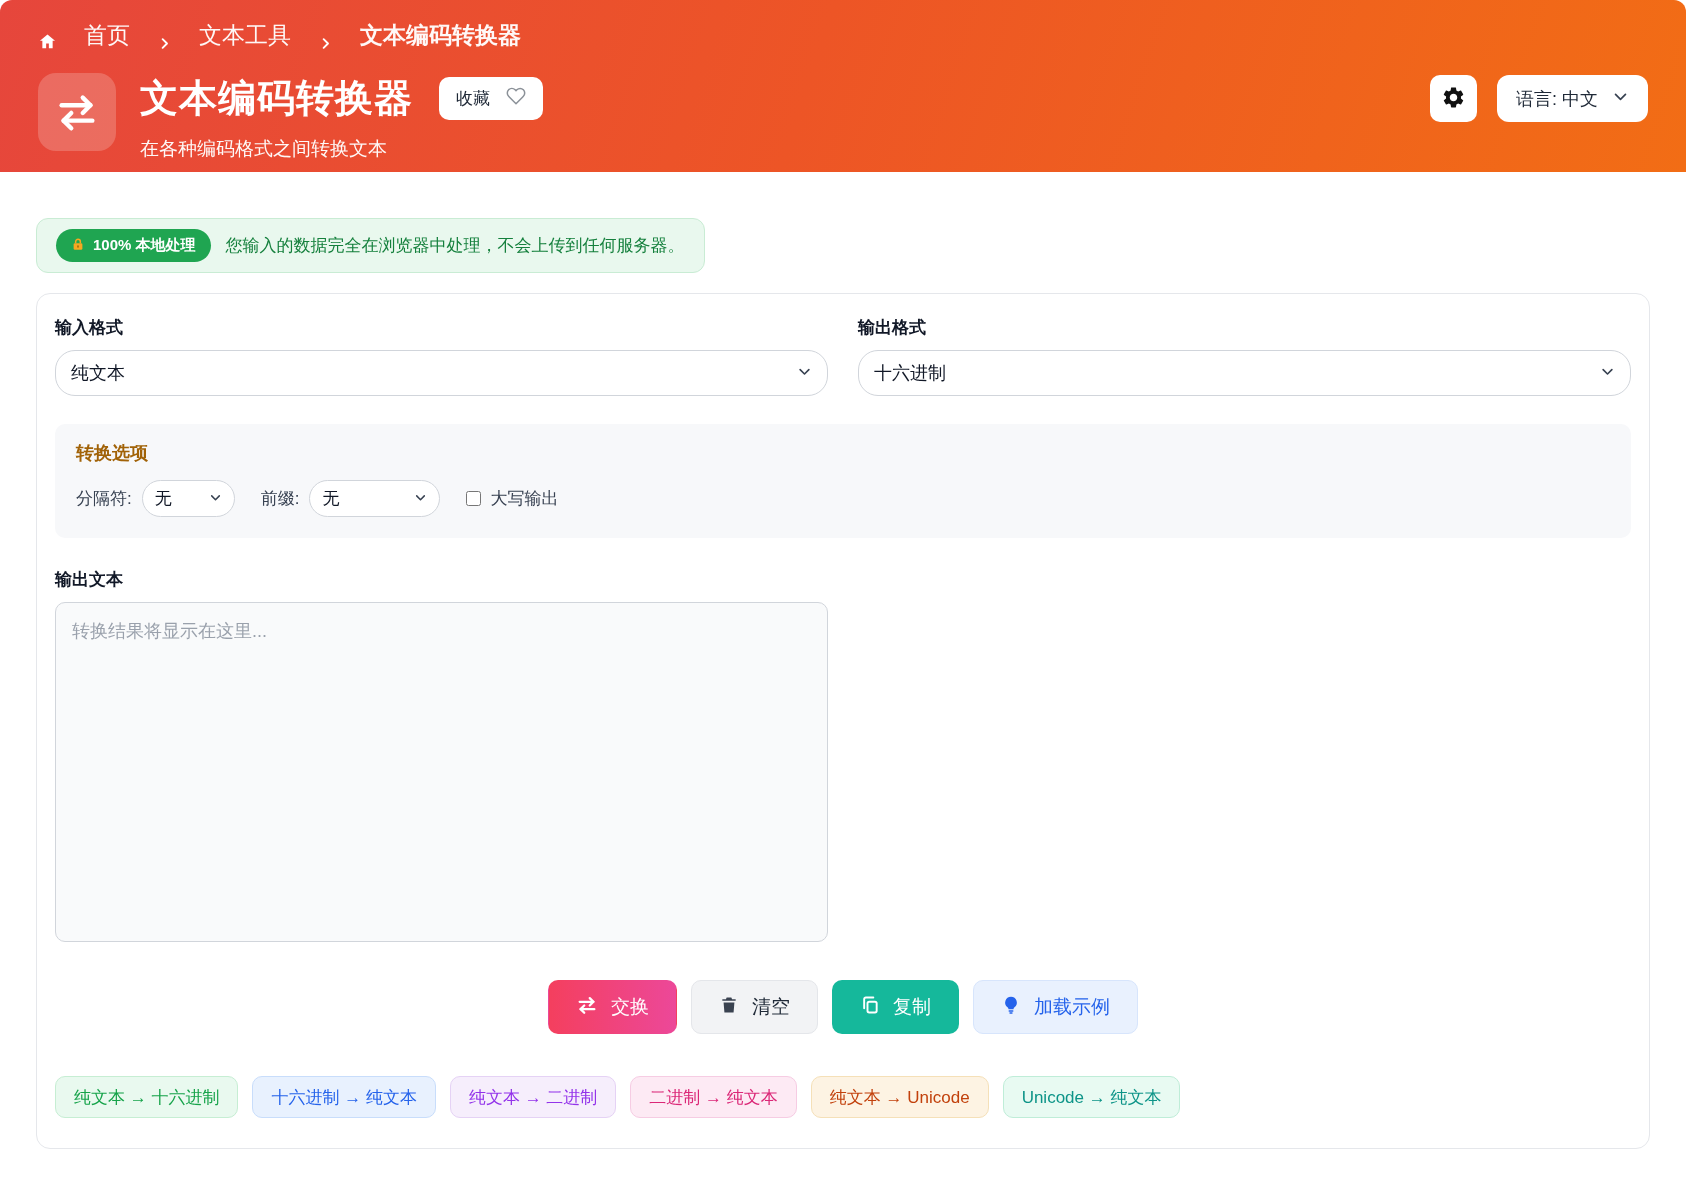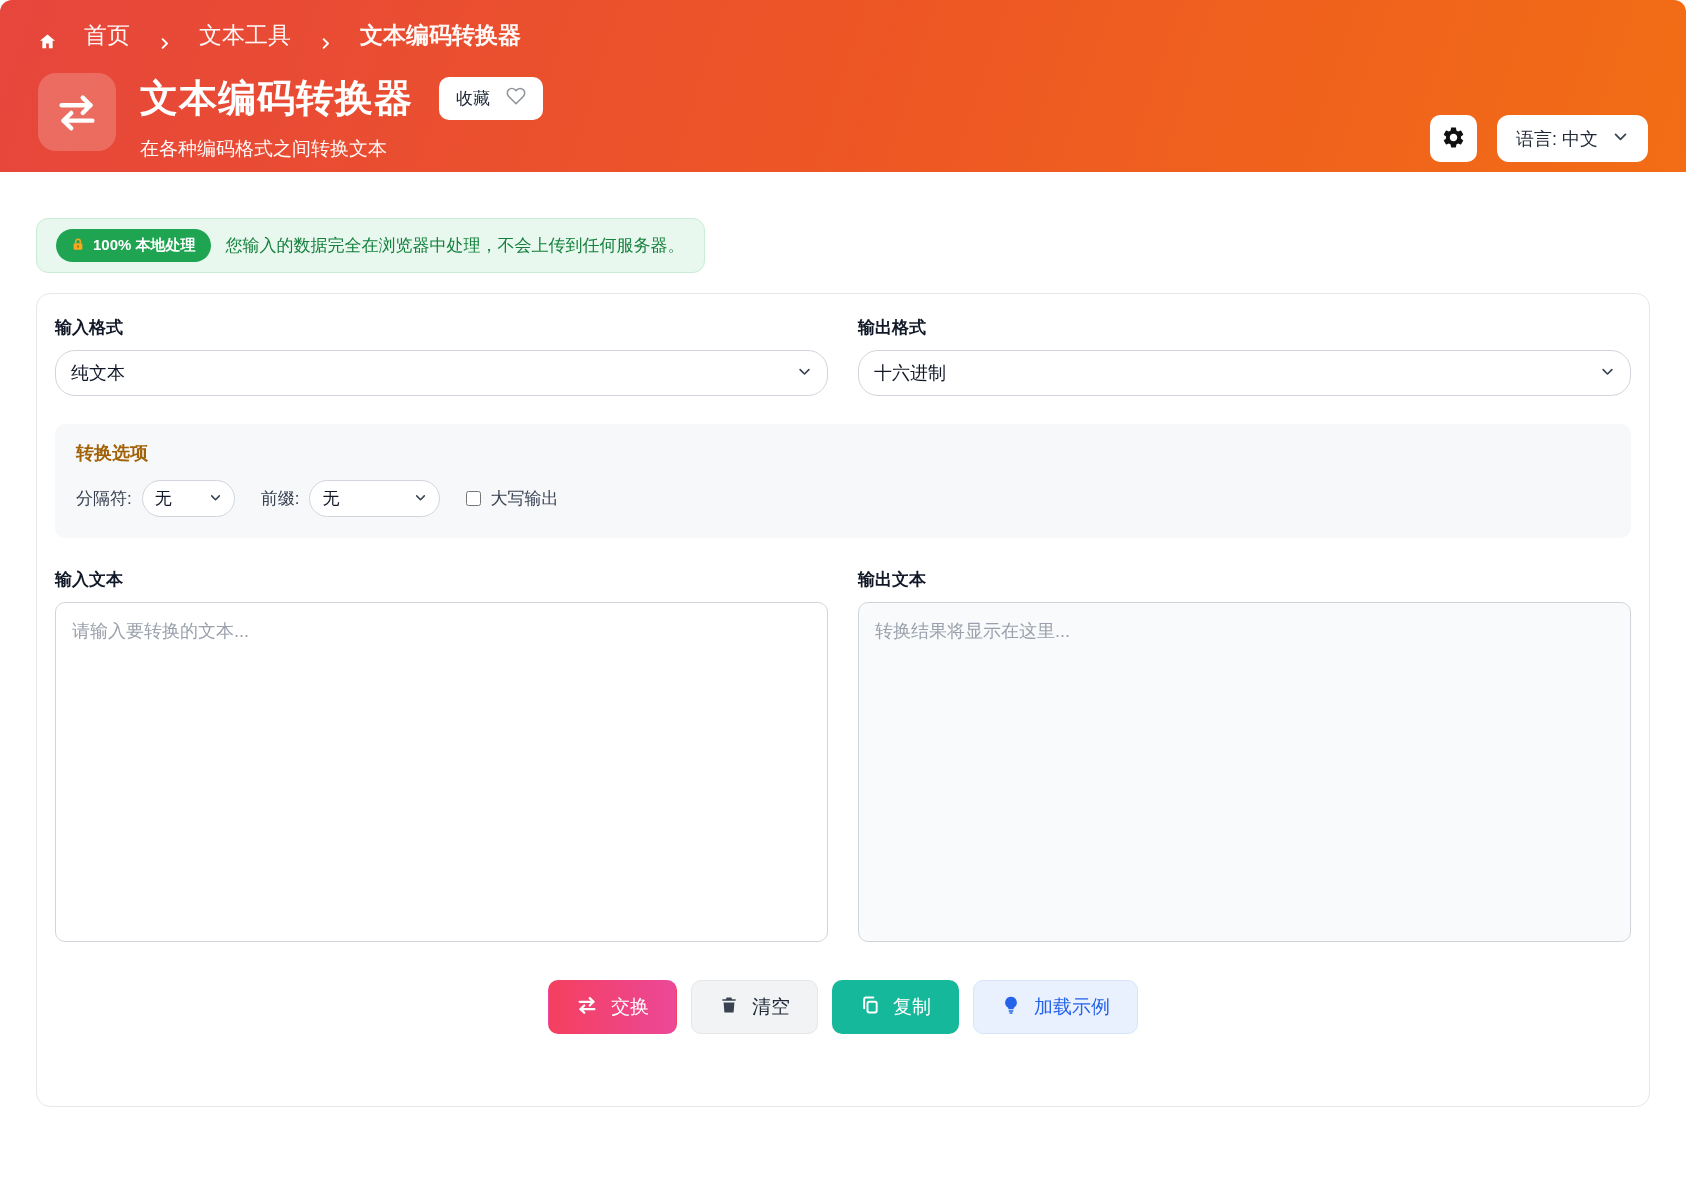--- a/index.html
+++ b/index.html
@@ -34,21 +34,21 @@
   }
   .title-row { display: flex; align-items: center; gap: 26px; }
   .page-title { font-size: 38px; font-weight: 700; color: #ffffff; letter-spacing: 1px; }
   .favorite-btn {
     display: inline-flex; align-items: center; gap: 16px;
     background: #ffffff; border: none; border-radius: 10px;
     padding: 9px 17px; font-size: 17px; color: #1f2937; cursor: pointer;
     font-family: inherit;
   }
   .subtitle { margin-top: 12px; font-size: 19px; color: rgba(255,255,255,0.96); }
-  .header-right { display: flex; gap: 20px; align-items: flex-end; padding-top: 2px; }
+  .header-right { display: flex; gap: 20px; align-items: flex-start; padding-top: 2px; }
   .settings-btn {
     width: 47px; height: 47px; background: #ffffff; border: none; border-radius: 10px;
     display: flex; align-items: center; justify-content: center; cursor: pointer;
   }
   .lang-btn {
     height: 47px; background: #ffffff; border: none; border-radius: 12px;
     display: inline-flex; align-items: center; gap: 14px;
     padding: 0 19px; font-size: 18px; color: #1f2937; cursor: pointer;
     font-family: inherit;
   }
@@ -266,24 +266,20 @@
           </div>
           <label class="uppercase-wrap">
             <input type="checkbox" style="">
             <span>大写输出</span>
           </label>
         </div>
       </div>
 
       <div class="two-col text-row">
         <div>
-          <label class="field-label">输入文本</label>
-          <textarea placeholder="请输入要转换的文本..." style=""></textarea>
-        </div>
-        <div>
           <label class="field-label">输出文本</label>
           <textarea class="output" readonly="" placeholder="转换结果将显示在这里..." style=""></textarea>
         </div>
       </div>
 
       <div class="actions">
         <button class="action-btn btn-swap">
           <span>
             <svg width="22" height="22" viewBox="0 0 24 24" fill="none" stroke="#ffffff" stroke-width="2.5" stroke-linecap="round" stroke-linejoin="round">
                 <path d="M4 8.5h15"></path>
@@ -317,17 +313,25 @@
                 <path d="M12 2a7 7 0 0 0-4.2 12.6c.7.55 1.2 1.4 1.2 2.4h6c0-1 .5-1.85 1.2-2.4A7 7 0 0 0 12 2z"></path>
                 <rect x="9" y="18.2" width="6" height="1.8" rx="0.9"></rect>
                 <rect x="10" y="20.8" width="4" height="1.6" rx="0.8"></rect>
               </svg>
           </span>
           <span>加载示例</span>
         </button>
       </div>
 
       <div class="quick">
+        <div class="chips">
+          <button class="chip chip-green">纯文本 → 十六进制</button>
+          <button class="chip chip-blue">十六进制 → 纯文本</button>
+          <button class="chip chip-purple">纯文本 → 二进制</button>
+          <button class="chip chip-pink">二进制 → 纯文本</button>
+          <button class="chip chip-orange">纯文本 → Unicode</button>
+          <button class="chip chip-teal">Unicode → 纯文本</button>
+        </div>
       </div>
 
     </section>
   </main>
 </div>
 
 </body></html>

